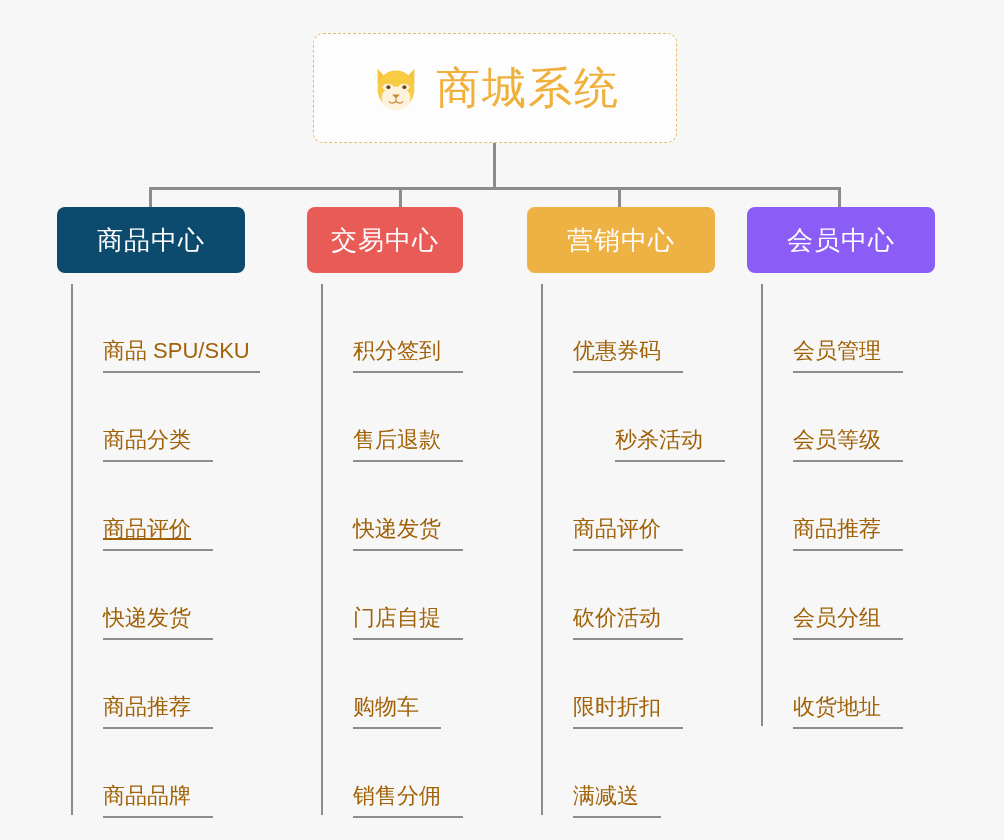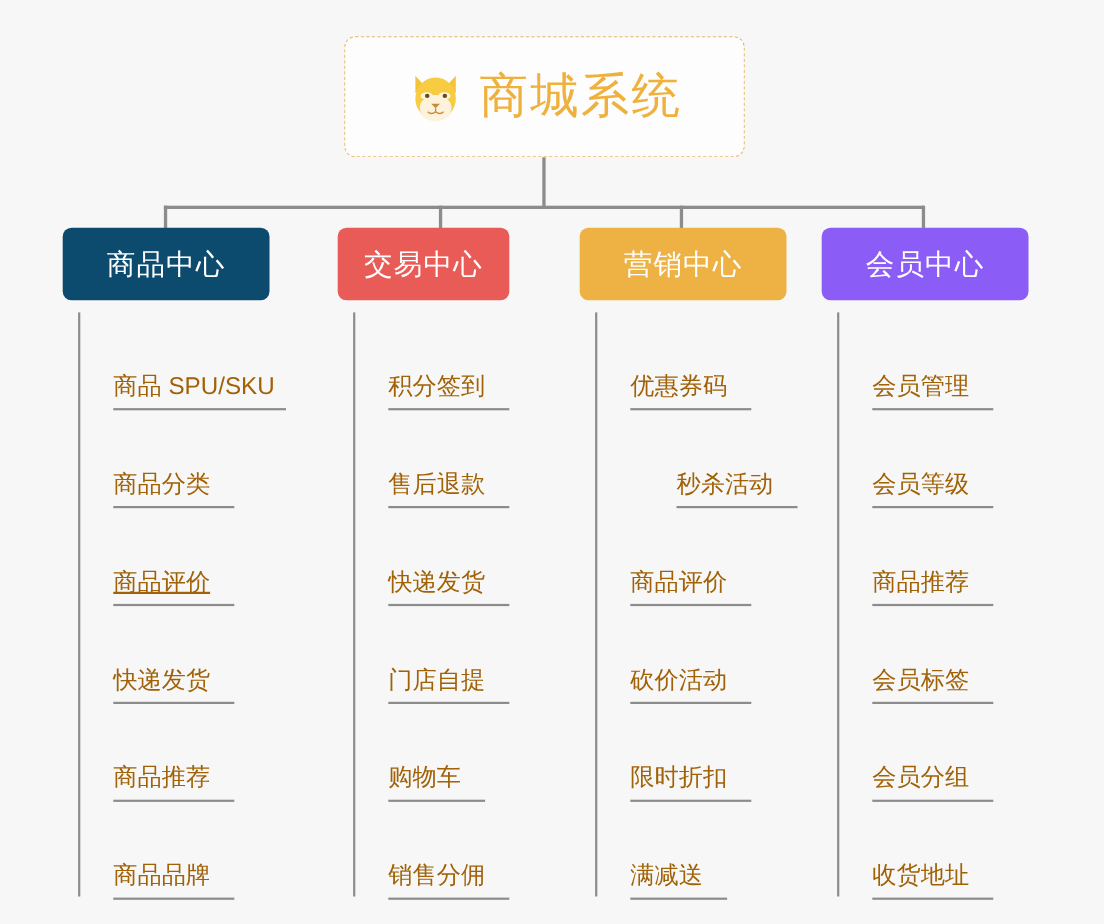--- a/index.html
+++ b/index.html
@@ -264,23 +264,20 @@
       <div class="leaf">
         <span class="leaf-label" style="border-bottom-color: rgb(140, 140, 140);">会员管理</span>
       </div>
       <div class="leaf">
         <span class="leaf-label" style="border-bottom-color: rgb(140, 140, 140);">会员等级</span>
       </div>
       <div class="leaf">
         <span class="leaf-label" style="border-bottom-color: rgb(140, 140, 140);">商品推荐</span>
       </div>
       <div class="leaf">
-        <span class="leaf-label" style="border-bottom-color: rgb(140, 140, 140);">会员标签</span>
-      </div>
-      <div class="leaf">
         <span class="leaf-label" style="border-bottom-color: rgb(140, 140, 140);">会员分组</span>
       </div>
       <div class="leaf">
         <span class="leaf-label" style="border-bottom-color: rgb(140, 140, 140);">收货地址</span>
       </div>
     </div>
   </div>
 
 </div>
 

